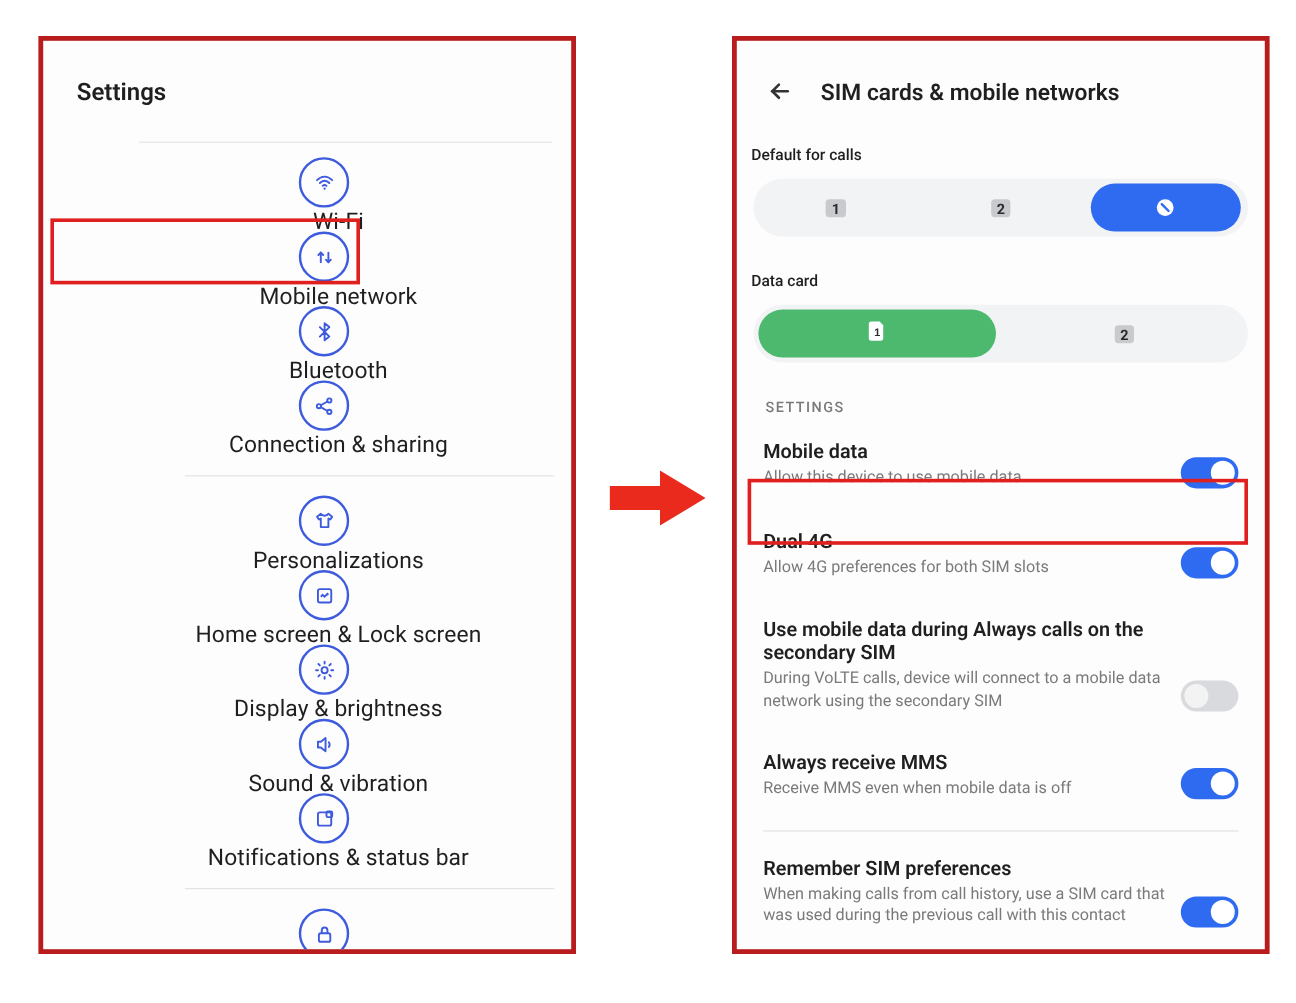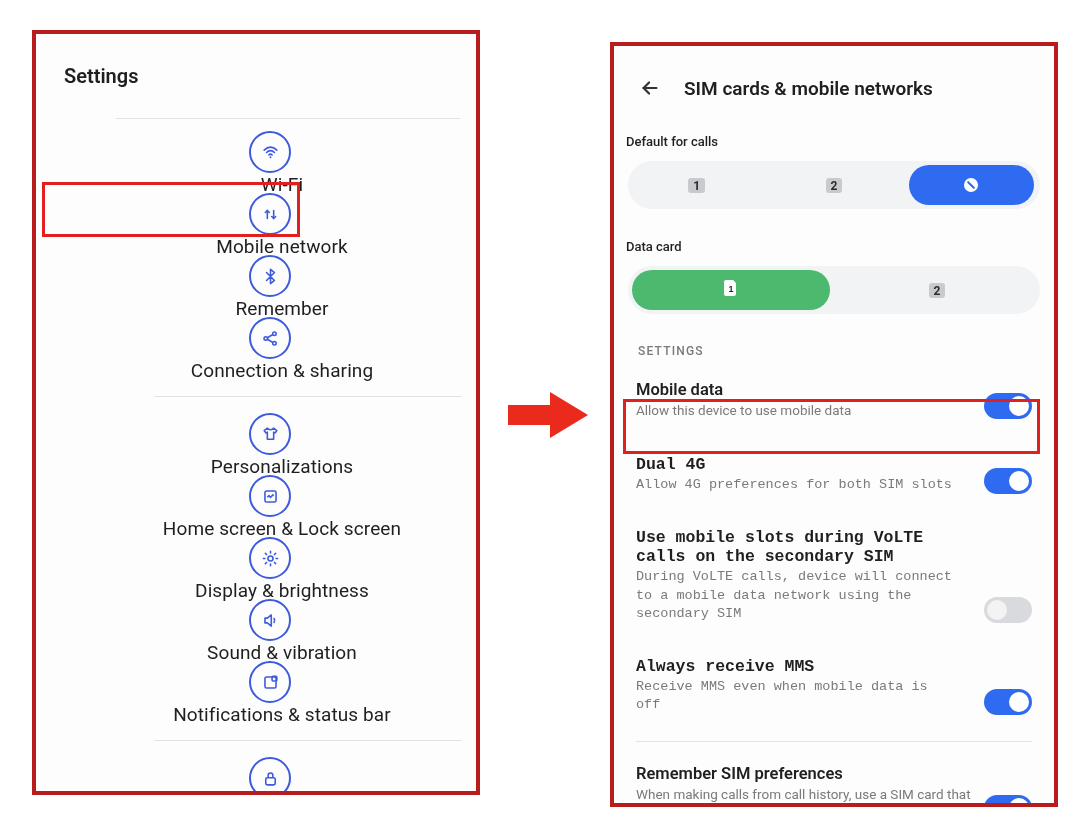--- a/index.html
+++ b/index.html
@@ -25,21 +25,21 @@
 
   
   .panel {
     position:absolute;
     background:#fdfdfe;
     border:4px solid #b91c1c;
     box-sizing:border-box;
     overflow:hidden;
   }
   .panel-left  { left:32px;  top:30px; width:448px; height:765px; padding:12px 0 0 0;}
-  .panel-right { left:610px; top:42px; width:448px; height:765px; padding:12px 0 0 0;}
+  .panel-right { left:610px; top:30px; width:448px; height:765px; padding:12px 0 0 0;}
 
   
   .left-header {
     padding:18px 28px 30px 28px;
     font-size:20px;
     font-weight:600;
     color:var(--text-strong);
   }
   .hr-block {
     height:1px;
@@ -183,21 +183,21 @@
     font-weight:500;
   }
 
   .opt-list { padding:0 16px; }
   .opt {
     display:flex;
     align-items:flex-end;
     padding:12px 6px;
     position:relative;
   }
-  .opt + .opt { border-top:none;font-family:Liberation Mono, monospace; }
+  .opt + .opt { border-top:none; }
   .opt-text { flex:1 1 auto; padding-right:12px; }
   .opt-title {
     font-size:16.5px;
     font-weight:600;
     color:var(--text-strong);
   }
   .opt-sub {
     font-size:13.5px;
     color:var(--text-sub);
     line-height:1.35;
@@ -268,21 +268,21 @@
       </span>
       <span class="s-label">Mobile network</span>
     </div>
 
     <div class="s-item">
       <span class="s-icon-circle">
         <svg viewBox="0 0 24 24" fill="none" stroke="currentColor" stroke-width="2" stroke-linejoin="round" stroke-linecap="round">
             <path d="M7 7l10 10-5 4V3l5 4L7 17"></path>
           </svg>
       </span>
-      <span class="s-label">Remember</span>
+      <span class="s-label">Bluetooth</span>
     </div>
 
     <div class="s-item">
       <span class="s-icon-circle">
         <svg viewBox="0 0 24 24" fill="none" stroke="currentColor" stroke-width="2">
             <circle cx="6" cy="12" r="2.2"></circle>
             <circle cx="17" cy="6" r="2.2"></circle>
             <circle cx="17" cy="18" r="2.2"></circle>
             <path d="M8 11l7-4M8 13l7 4"></path>
           </svg>
@@ -425,21 +425,21 @@
         <div class="opt-title">Dual 4G</div>
         <div class="opt-sub">Allow 4G preferences for both SIM slots</div>
       </div>
       <span class="toggle on">
           <span class="knob"></span>
         </span>
     </div>
 
     <div class="opt" style="margin-top:10px;">
       <div class="opt-text">
-        <div class="opt-title">Use mobile slots during VoLTE calls on the secondary SIM</div>
+        <div class="opt-title">Use mobile data during Always calls on the secondary SIM</div>
         <div class="opt-sub">During VoLTE calls, device will connect to a mobile data network using the secondary SIM</div>
       </div>
       <span class="toggle off">
           <span class="knob"></span>
         </span>
     </div>
 
     <div class="opt" style="margin-top:10px;gap:43px;">
       <div class="opt-text">
         <div class="opt-title">Always receive MMS</div>

